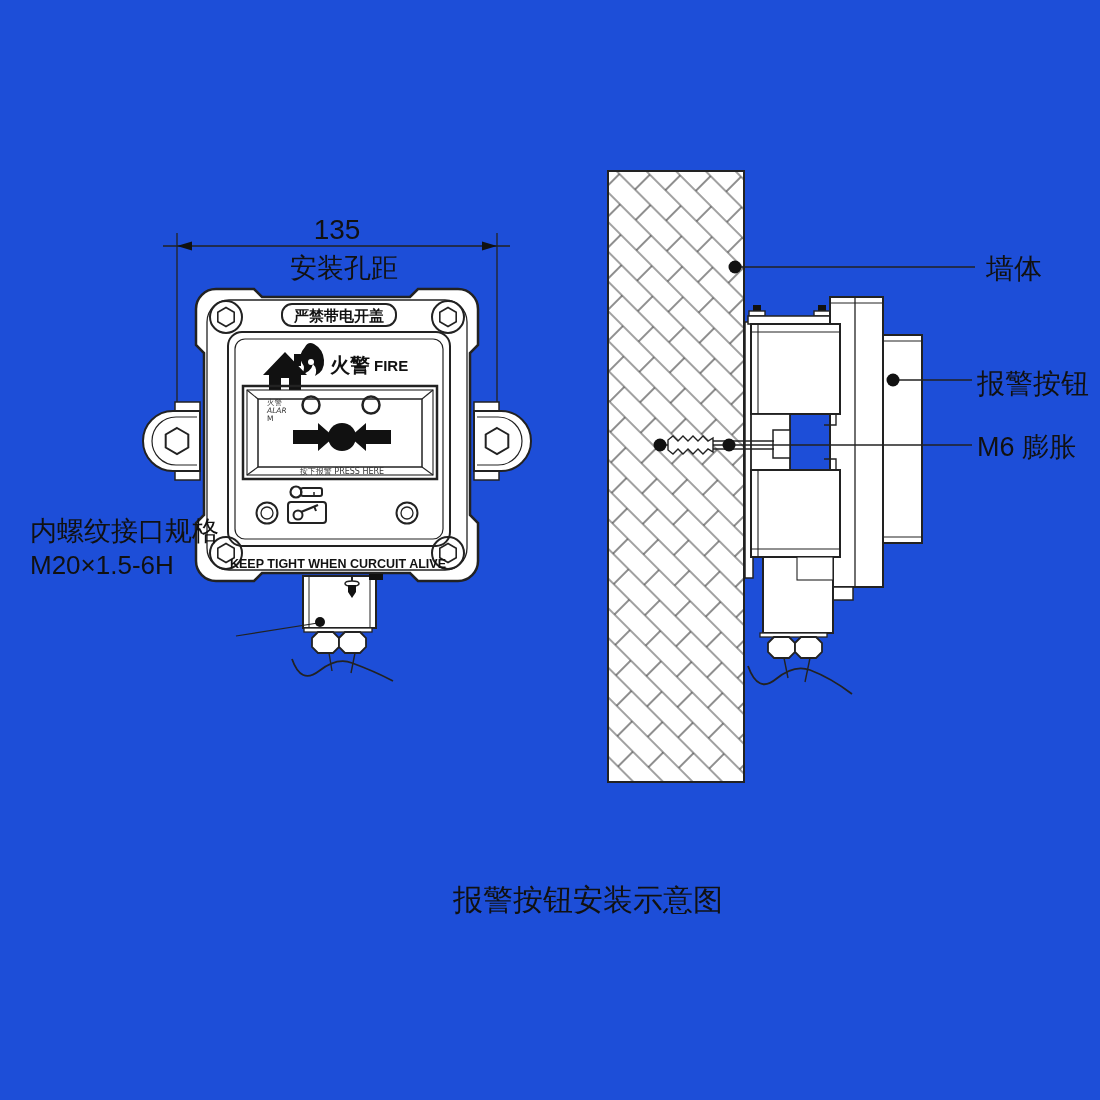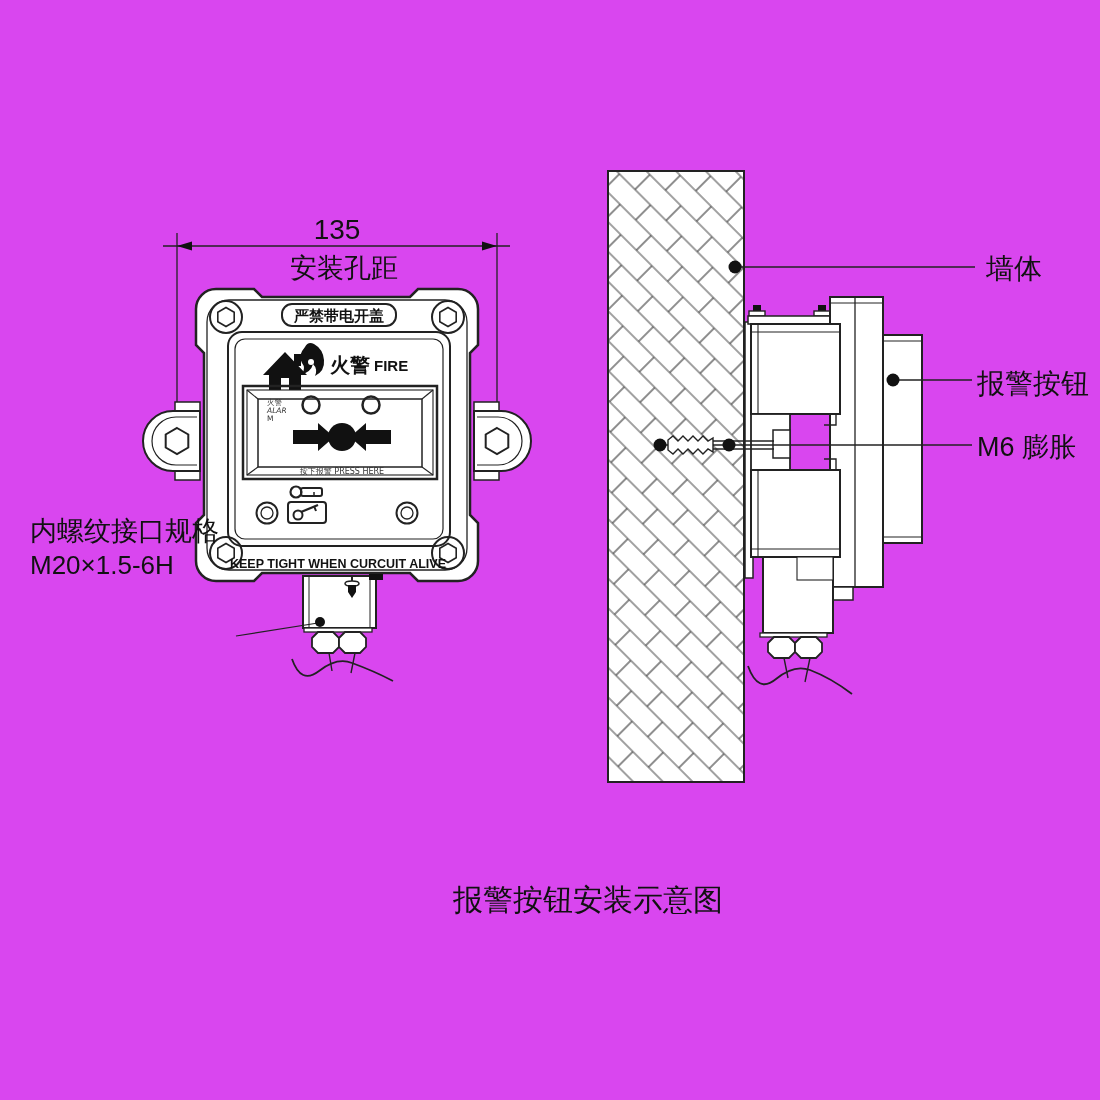--- a/index.html
+++ b/index.html
@@ -1,16 +1,16 @@
 <!DOCTYPE html>
 <html><head>
 <meta charset="utf-8">
 <style>
   html,body{margin:0;padding:0;background:#ffffff;}
-  .page{width:1100px;height:1100px;background:#d946ef;position:relative;overflow:hidden;
+  .page{width:1100px;height:1100px;background:#1d4ed8;position:relative;overflow:hidden;
         font-family:"Liberation Sans",sans-serif;}
   svg{display:block;}
   .ln{stroke:#222222;fill:none;}
   .fw{fill:#ffffff;stroke:#222222;}
   .blk{fill:#111111;stroke:none;}
   .t-serif{font-family:"Liberation Serif","DejaVu Serif",serif;fill:#111111;}
   .t-sans{font-family:"Liberation Sans","DejaVu Sans",sans-serif;fill:#111111;}
   .t-tiny{font-family:"DejaVu Sans",sans-serif;fill:#333333;}
 </style>
 </head>

